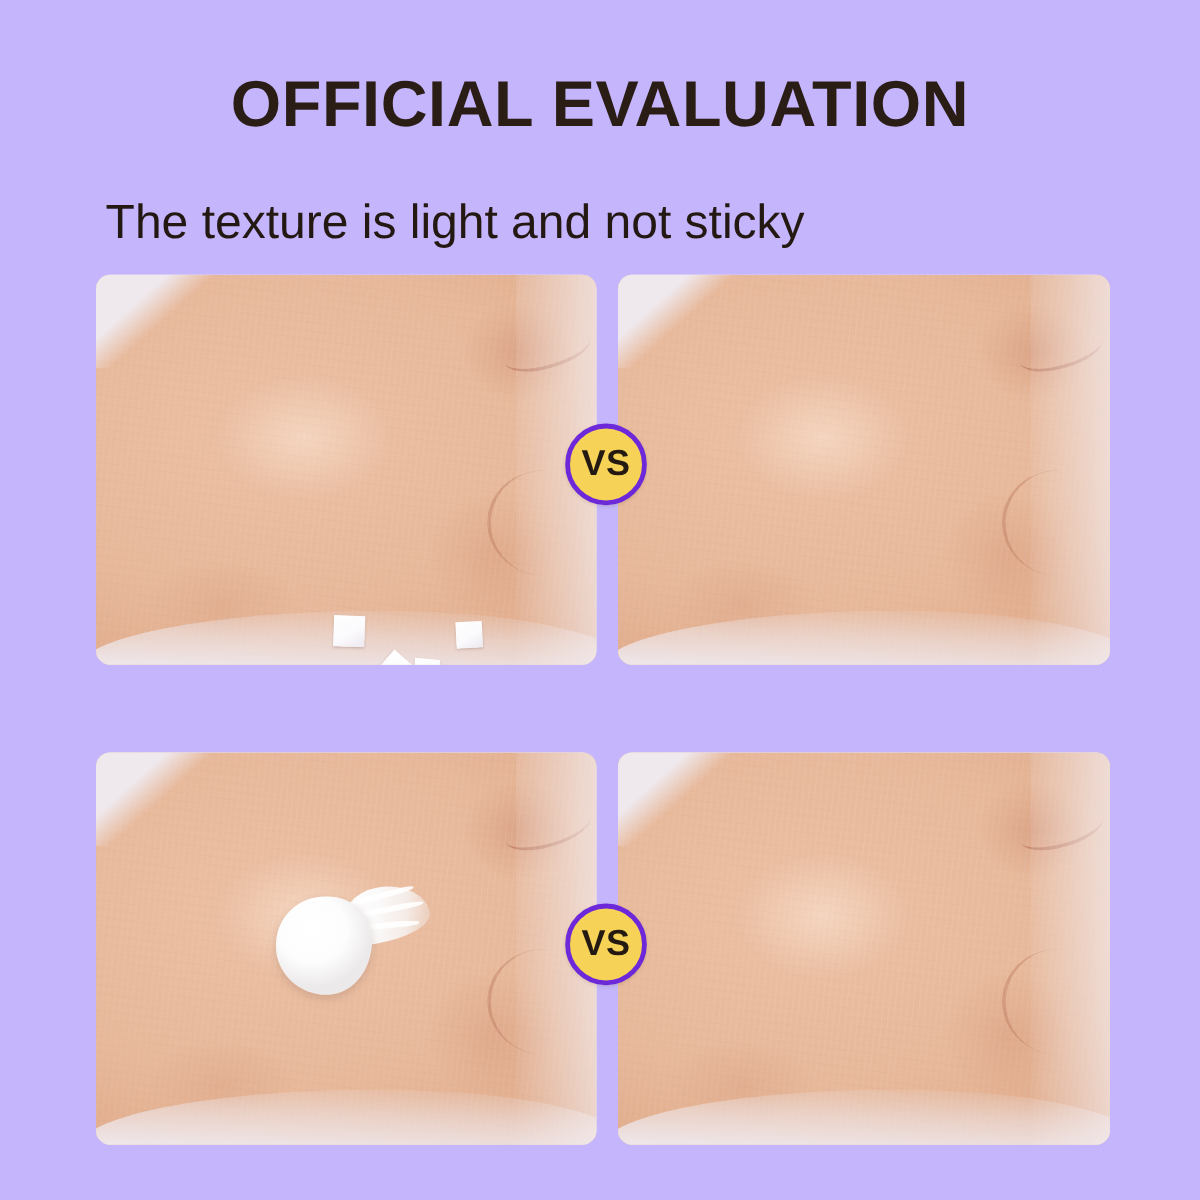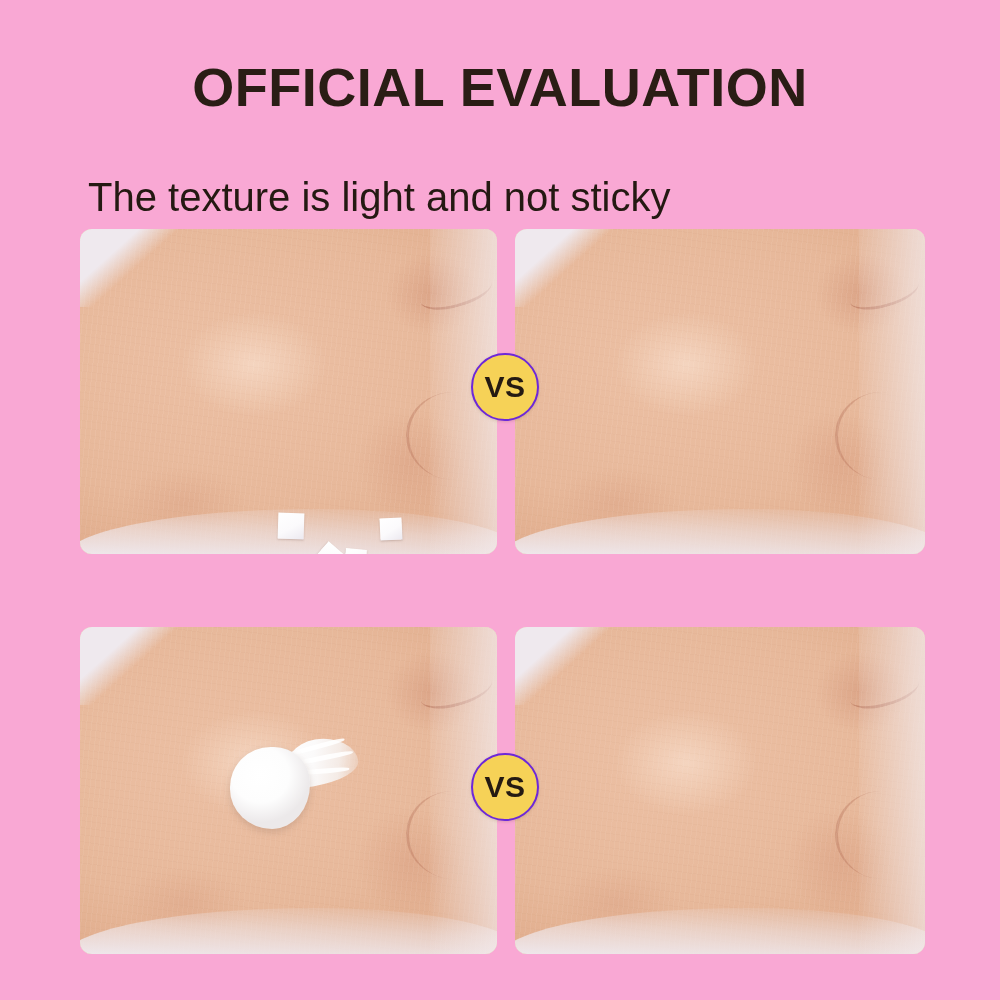--- a/index.html
+++ b/index.html
@@ -10,21 +10,21 @@
     height: 1000px;
     background: #ffffff;
     font-family: "Liberation Sans", sans-serif;
     overflow: hidden;
   }
 
   .page {
     position: relative;
     width: 1000px;
     height: 1000px;
-    background: #f9a8d4;
+    background: #c4b5fd;
   }
 
   
   .headline {
     position: absolute;
     left: 0;
     top: 58px;
     width: 1000px;
     text-align: center;
     font-size: 54px;
@@ -38,21 +38,21 @@
   
   .caption {
     position: absolute;
     left: 88px;
     font-size: 40px;
     font-weight: 400;
     color: #241912;
     line-height: 1.15;
     white-space: nowrap;
   }
-  .caption-1 { top: 174px; text-align: center; }
+  .caption-1 { top: 162px; text-align: center; }
   .caption-2 { top: 563px; }
 
   
   .panel {
     position: absolute;
     overflow: hidden;
     border-radius: 12px;
     background: #ece6ea;
   }
   .row1 { top: 229px; height: 325px; }
@@ -199,21 +199,21 @@
     transform-origin: left center;
   }
 
   
   .vs-badge {
     position: absolute;
     width: 68px;
     height: 68px;
     border-radius: 50%;
     background: #f6d257;
-    border: 2px solid #6d28d9;
+    border: 4px solid #6d28d9;
     display: flex;
     align-items: center;
     justify-content: center;
     font-size: 30px;
     font-weight: 700;
     color: #241a12;
     letter-spacing: 0.5px;
     z-index: 20;
     box-shadow: 0 1px 3px rgba(120,100,60,0.22);
   }

